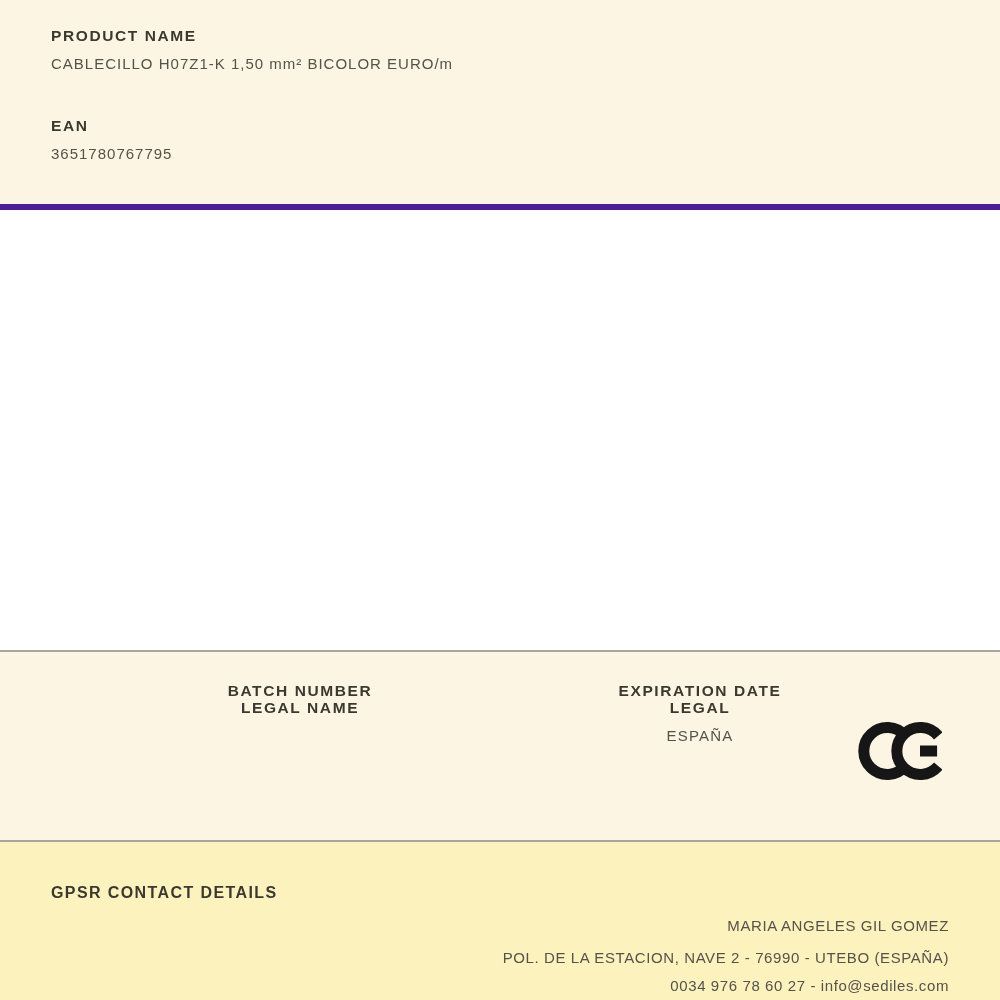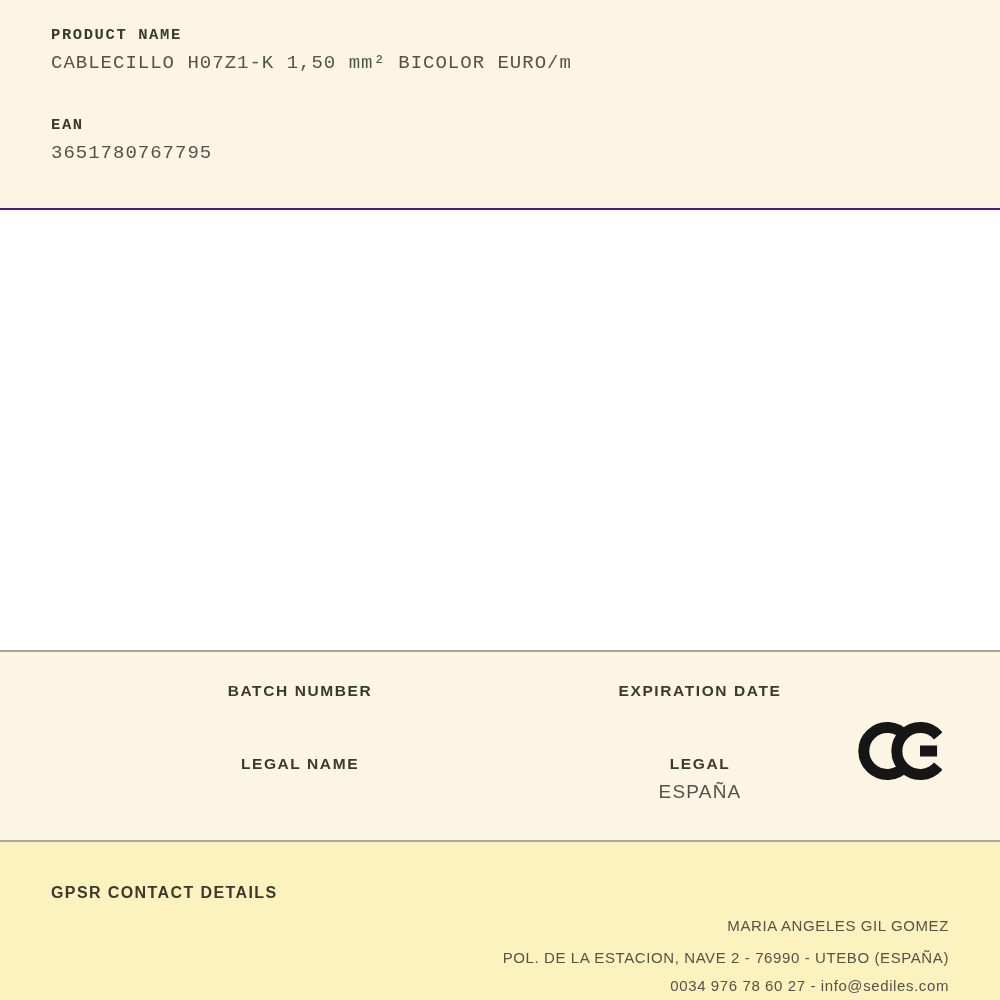--- a/index.html
+++ b/index.html
@@ -9,30 +9,29 @@
     font-family: "Liberation Sans", "DejaVu Sans", sans-serif;
     color: #55524a;
     overflow: hidden;
   }
   .page { width: 1000px; height: 1000px; display: flex; flex-direction: column; }
 
   
   .sec-top {
     height: 218px;
     background: #fcf5e3;
-    border-bottom: 2px solid #4c1d95;
+    border-bottom: 6px solid #4c1d95;
     padding: 27px 51px 0 51px;
-    font-family: Liberation Mono, monospace;
   }
   .field-label {
     font-size: 15.5px; font-weight: bold; letter-spacing: 1.6px;
     color: #3b392f; line-height: 17px;
   }
   .field-value {
-    font-size: 19px; letter-spacing: 1px;
+    font-size: 15px; letter-spacing: 1px;
     color: #55524a; line-height: 17px; margin-top: 11px;
   }
   .field + .field { margin-top: 45px; }
 
   
   .sec-blank {
     height: 460px;
     background: #ffffff;
     border-bottom: 2px solid #a7a79f;
   }
@@ -44,21 +43,21 @@
     border-bottom: 2px solid #a7a79f;
     padding: 30px 100px 0 100px;
     position: relative;
   }
   .mid-grid {
     display: grid;
     grid-template-columns: 1fr 1fr;
     row-gap: 0;
   }
   .cell { text-align: center; }
-  .row2 { margin-top: 56px; }
+  .row2 { }
   .cell .field-value { margin-top: 11px; letter-spacing: 1.2px; }
 
   .ce-wrap {
     position: absolute;
     top: 70px; right: 58px;
     width: 84px; height: 58px;
   }
   .ce-wrap svg { display: block; width: 100%; height: 100%; }
 
   

